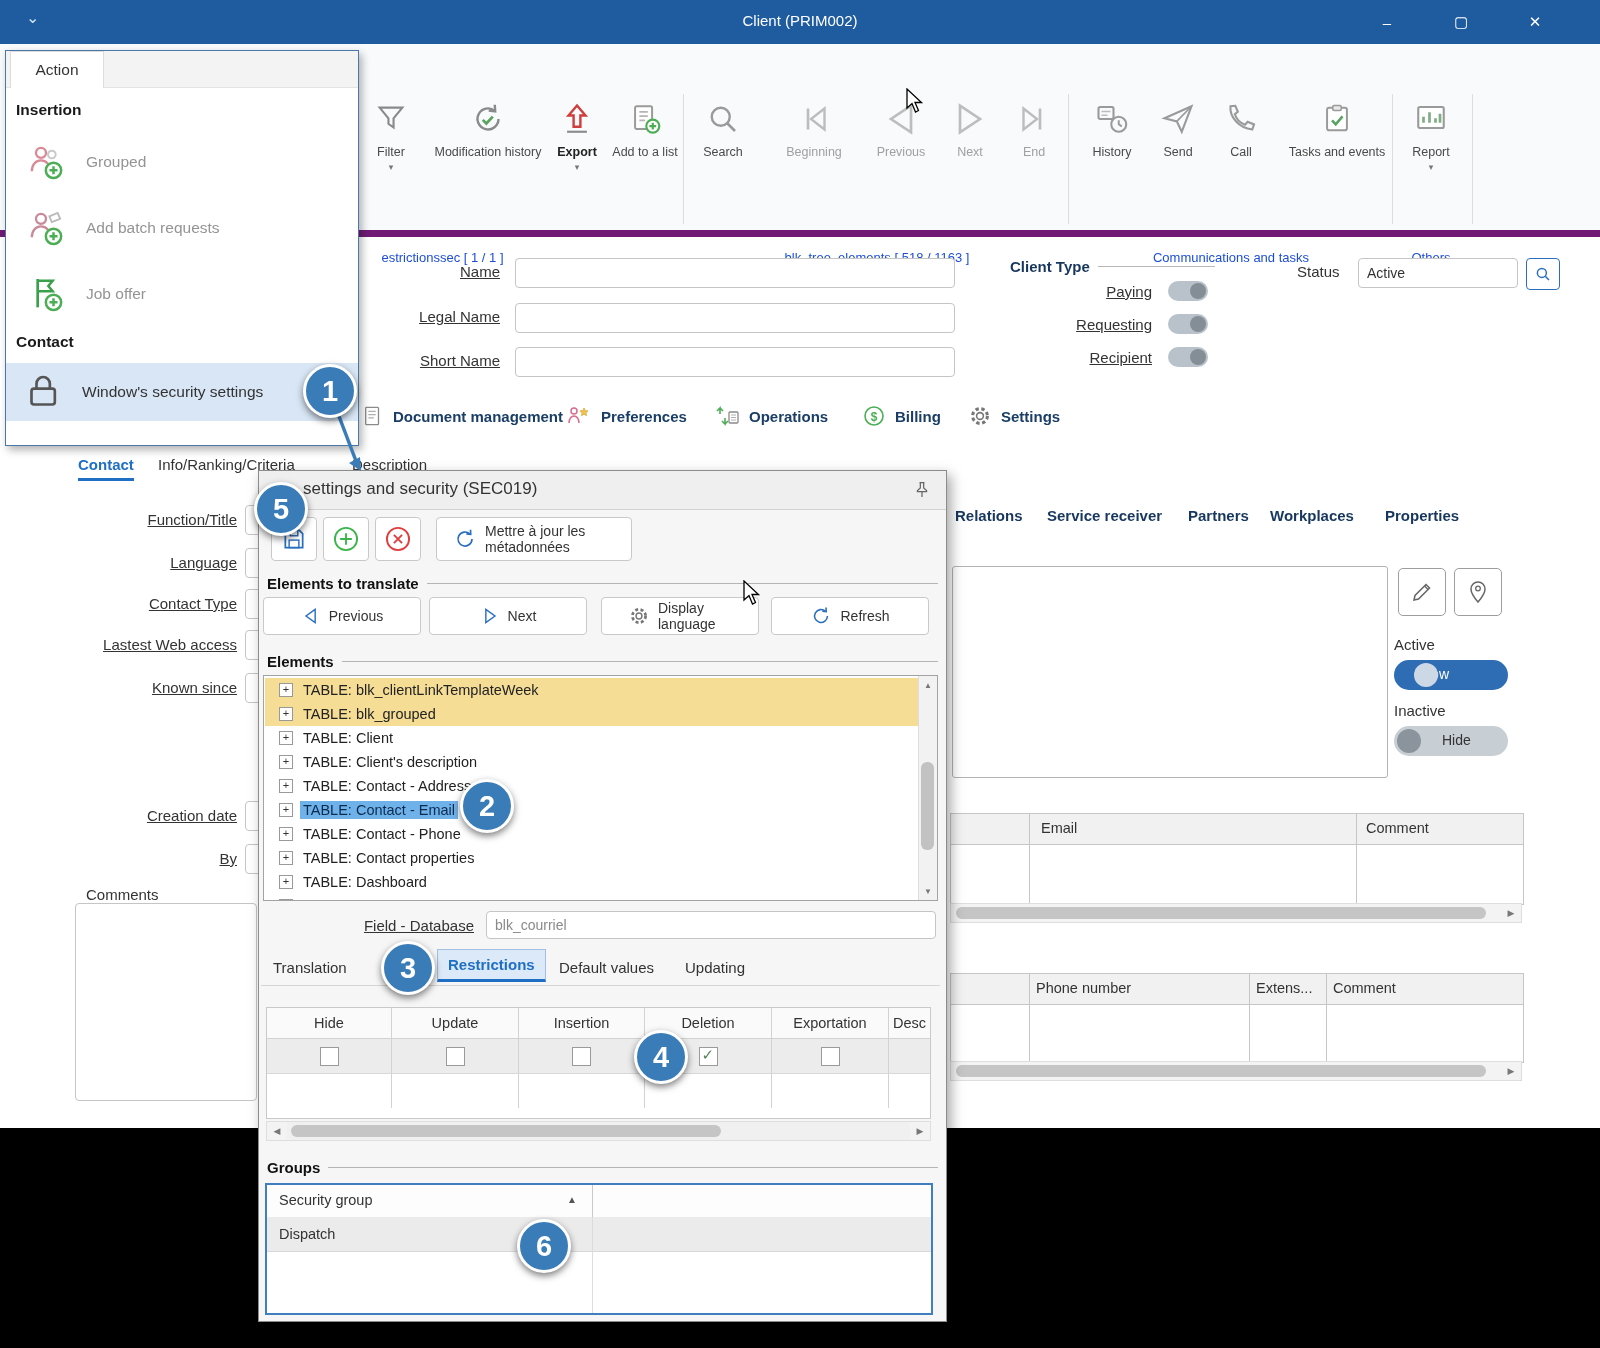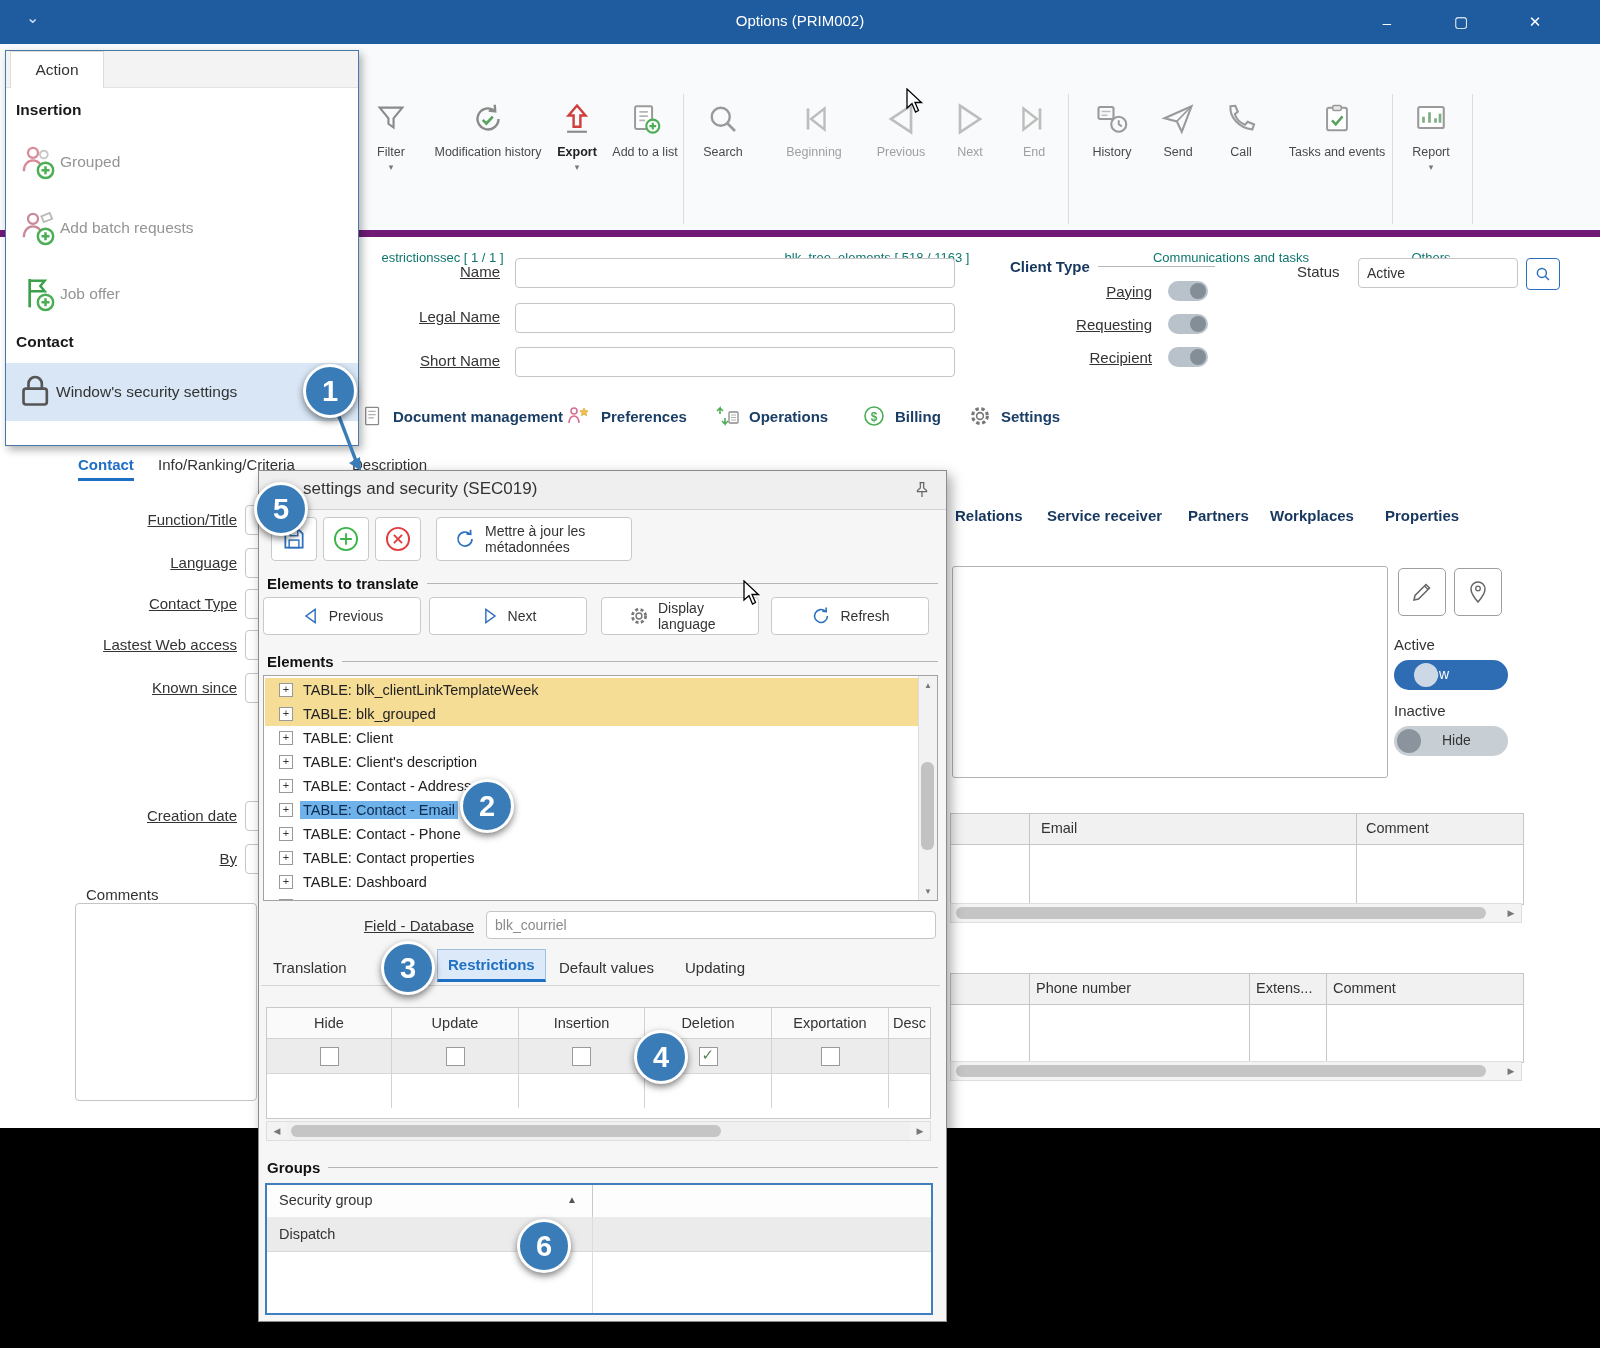--- a/index.html
+++ b/index.html
@@ -17,28 +17,28 @@
 
   
   .ribbon{position:absolute;left:0;top:44px;width:1600px;height:186px;background:#f9fafb;border-bottom:7px solid #701a75;}
   .tbtn{position:absolute;display:flex;flex-direction:column;align-items:center;gap:3px;cursor:default;}
   .tbtn .ic{height:46px;display:flex;align-items:center;justify-content:center;}
   .tbtn .lbl{font-size:12.5px;color:#4a4a4a;text-align:center;line-height:1.2;}
   .tbtn .lbl b{color:#222;}
   .tbtn.gray .lbl{color:#a0a0a0;}
   .caret{font-size:9px;color:#777;line-height:1;}
   .gsep{position:absolute;top:50px;height:130px;width:1px;background:#dddddd;}
-  .glabel{position:absolute;top:206px;font-size:13px;color:#0f766e;text-align:center;}
+  .glabel{position:absolute;top:206px;font-size:13px;color:#1d4ed8;text-align:center;}
 
   
   .apanel{position:absolute;left:5px;top:50px;width:352px;height:394px;background:#fff;border:1px solid #4a76a8;box-shadow:3px 4px 8px rgba(0,0,0,.3);z-index:20;}
   .astrip{position:absolute;left:0;top:0;right:0;height:36px;background:#f3f3f3;border-bottom:1px solid #e3e3e3;}
   .atab{position:absolute;left:4px;top:0;width:92px;height:36px;background:#fff;border:1px solid #dcdcdc;border-bottom:none;display:flex;align-items:center;justify-content:center;font-size:15.5px;color:#333;}
   .asec{position:absolute;left:10px;font-size:15.5px;font-weight:bold;color:#1a1a1a;}
-  .aitem{position:absolute;left:0;right:0;height:58px;display:flex;align-items:center;padding-left:10px;box-sizing:border-box;}
+  .aitem{position:absolute;left:0;right:0;height:58px;display:flex;align-items:center;gap:18px;padding-left:18px;box-sizing:border-box;}
   .aitem .milabel{font-size:15.5px;color:#949494;}
   .aitem.active{background:#d8e6f5;}
   .aitem.active .milabel{color:#333;}
 
   
   .inp{position:absolute;border:1px solid #c5c5c5;border-radius:4px;background:#fff;box-sizing:border-box;font-size:14px;color:#333;padding:0 8px;font-family:"Liberation Sans",sans-serif;}
   .flab{position:absolute;font-size:15px;color:#333;}
   .rlab{text-align:right;text-decoration:underline;}
   .ghead2{position:absolute;font-size:15px;font-weight:bold;color:#17365d;display:flex;align-items:center;gap:8px;}
   .ghead2 .line{height:1px;background:#b7b7b7;flex:1;}
@@ -111,21 +111,21 @@
 </style>
 </head>
 <body>
 
 <div class="stage">
 
   <div class="win">
 
     <div class="titlebar">
       <span class="appicon">⌄</span>
-      <div class="title nw">Options (PRIM002)</div>
+      <div class="title nw">Client (PRIM002)</div>
       <div class="wbtn" style="left:1358px">–</div>
       <div class="wbtn" style="left:1432px">▢</div>
       <div class="wbtn" style="left:1506px">✕</div>
     </div>
 
     <div class="helpicon" style="left:1518px;top:54px">?</div>
     <div class="a" style="left:1546px;top:52px;color:#8a8a8a;font-size:14px">⌄</div>
 
     <div class="ribbon">
 

